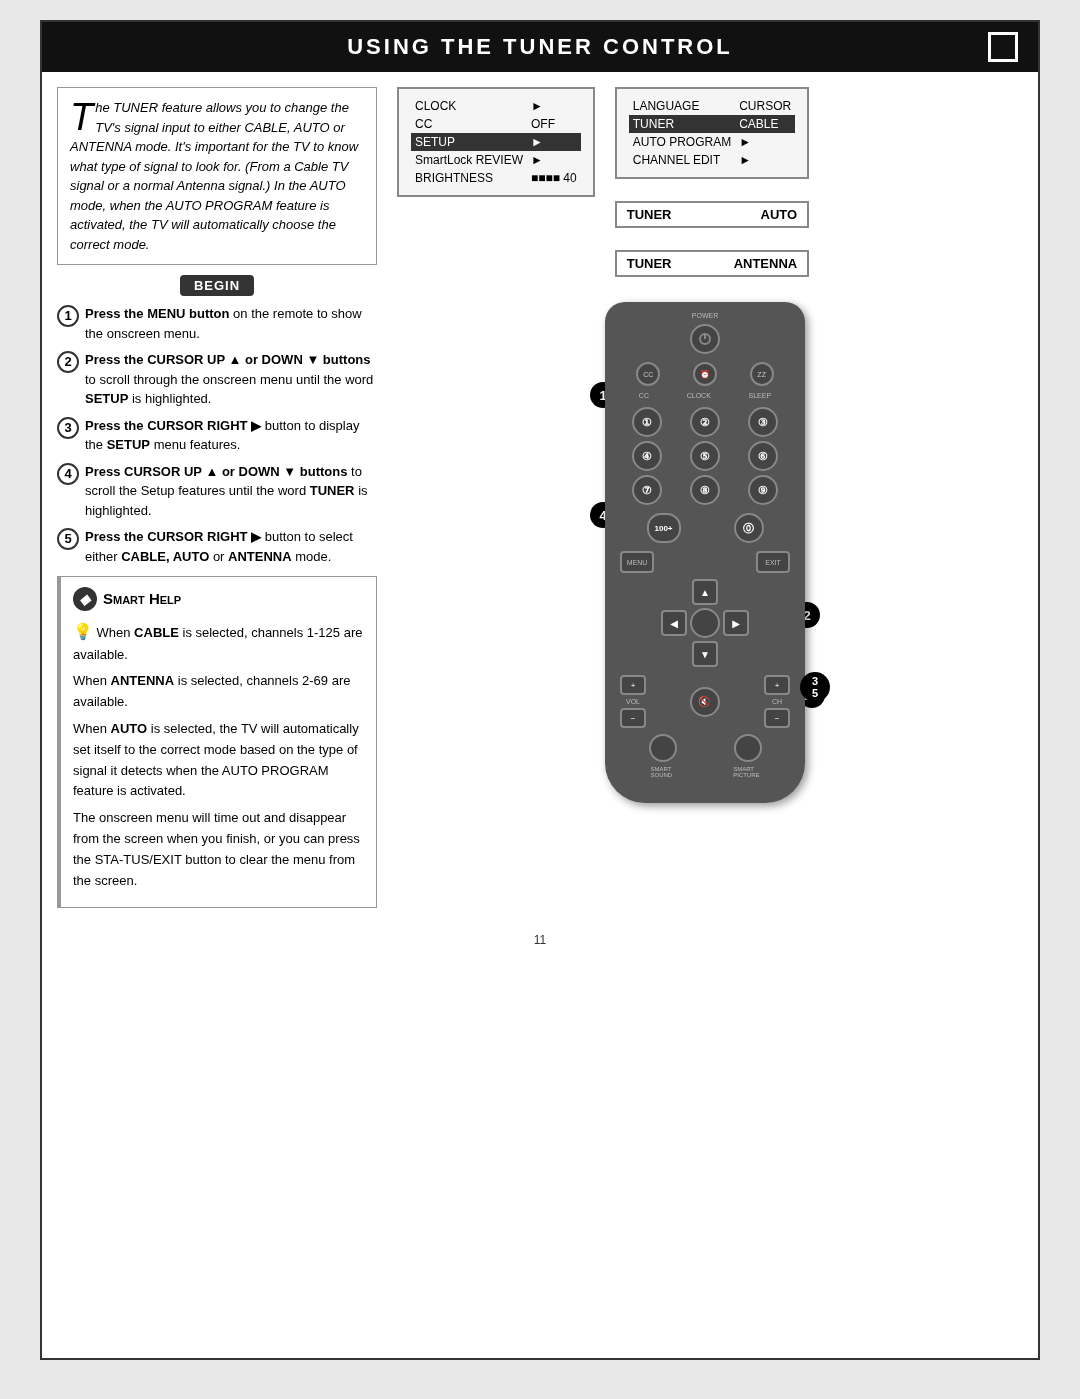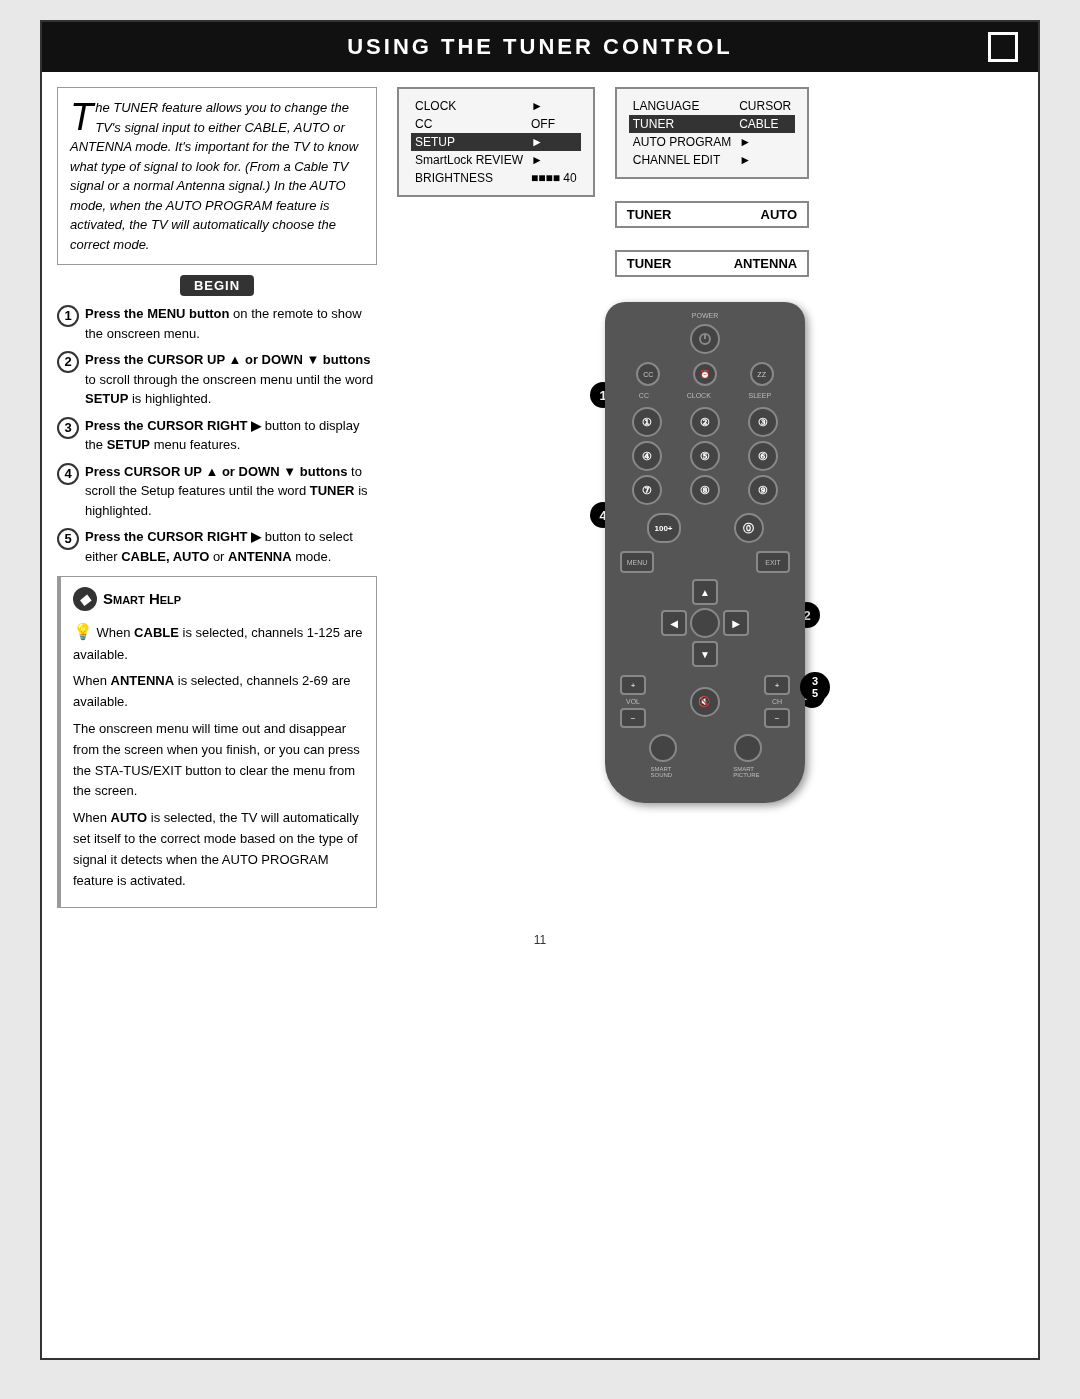--- a/index.html
+++ b/index.html
@@ -473,22 +473,22 @@
       <div class="smart-help-box">
         <div class="smart-help-title">
           <span class="help-icon">◆</span>
           <span style="font-variant: small-caps; font-size:15px;">Smart Help</span>
         </div>
         <p>
           <span style="font-size:16px;">💡</span>
           When <b>CABLE</b> is selected, channels 1-125 are available.
         </p>
         <p>When <b>ANTENNA</b> is selected, channels 2-69 are available.</p>
+        <p>When <b>AUTO</b> is selected, the TV will automatically set itself to the correct mode based on the type of signal it detects when the AUTO PROGRAM feature is activated.</p>
         <p>The onscreen menu will time out and disappear from the screen when you finish, or you can press the STA-TUS/EXIT button to clear the menu from the screen.</p>
-        <p>When <b>AUTO</b> is selected, the TV will automatically set itself to the correct mode based on the type of signal it detects when the AUTO PROGRAM feature is activated.</p>
       </div>
     </div>
 
     <div class="right-col">
 
       <div class="screens-area">
 
         <div class="menu-screen">
           <table>
             <tbody>

